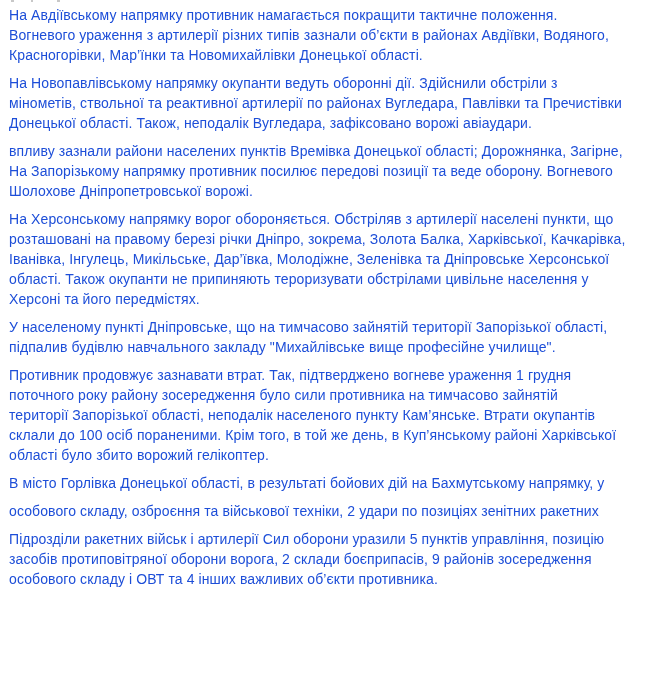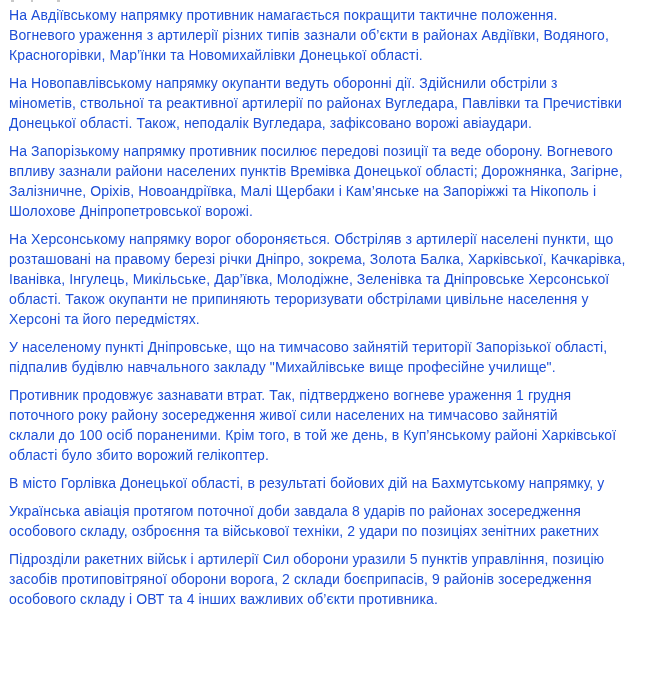--- a/index.html
+++ b/index.html
@@ -50,47 +50,46 @@
       <div class="line">На Авдіївському напрямку противник намагається покращити тактичне положення.</div>
       <div class="line">Вогневого ураження з артилерії різних типів зазнали об’єкти в районах Авдіївки, Водяного,</div>
       <div class="line">Красногорівки, Мар’їнки та Новомихайлівки Донецької області.</div>
     </div>
     <div class="para">
       <div class="line">На Новопавлівському напрямку окупанти ведуть оборонні дії. Здійснили обстріли з</div>
       <div class="line">мінометів, ствольної та реактивної артилерії по районах Вугледара, Павлівки та Пречистівки</div>
       <div class="line">Донецької області. Також, неподалік Вугледара, зафіксовано ворожі авіаудари.</div>
     </div>
     <div class="para">
+      <div class="line">впливу зазнали райони населених пунктів Времівка Донецької області; Дорожнянка, Загірне,</div>
       <div class="line">На Запорізькому напрямку противник посилює передові позиції та веде оборону. Вогневого</div>
-      <div class="line">впливу зазнали райони населених пунктів Времівка Донецької області; Дорожнянка, Загірне,</div>
-      <div class="line">Залізничне, Оріхів, Новоандріївка, Малі Щербаки і Кам’янське на Запоріжжі та Нікополь і</div>
       <div class="line">Шолохове Дніпропетровської ворожі.</div>
     </div>
     <div class="para">
       <div class="line">На Херсонському напрямку ворог обороняється. Обстріляв з артилерії населені пункти, що</div>
       <div class="line">розташовані на правому березі річки Дніпро, зокрема, Золота Балка, Харківської, Качкарівка,</div>
       <div class="line">Іванівка, Інгулець, Микільське, Дар’ївка, Молодіжне, Зеленівка та Дніпровське Херсонської</div>
       <div class="line">області. Також окупанти не припиняють тероризувати обстрілами цивільне населення у</div>
       <div class="line">Херсоні та його передмістях.</div>
     </div>
     <div class="para">
       <div class="line">У населеному пункті Дніпровське, що на тимчасово зайнятій території Запорізької області,</div>
       <div class="line">підпалив будівлю навчального закладу "Михайлівське вище професійне училище".</div>
     </div>
     <div class="para">
       <div class="line">Противник продовжує зазнавати втрат. Так, підтверджено вогневе ураження 1 грудня</div>
-      <div class="line">поточного року району зосередження живої сили населених на тимчасово зайнятій</div>
+      <div class="line">поточного року району зосередження було сили противника на тимчасово зайнятій</div>
+      <div class="line">території Запорізької області, неподалік населеного пункту Кам’янське. Втрати окупантів</div>
       <div class="line">склали до 100 осіб пораненими. Крім того, в той же день, в Куп’янському районі Харківської</div>
       <div class="line">області було збито ворожий гелікоптер.</div>
     </div>
     <div class="para">
       <div class="line">В місто Горлівка Донецької області, в результаті бойових дій на Бахмутському напрямку, у</div>
     </div>
     <div class="para">
-      <div class="line">Українська авіація протягом поточної доби завдала 8 ударів по районах зосередження</div>
       <div class="line">особового складу, озброєння та військової техніки, 2 удари по позиціях зенітних ракетних</div>
     </div>
     <div class="para">
       <div class="line">Підрозділи ракетних військ і артилерії Сил оборони уразили 5 пунктів управління, позицію</div>
       <div class="line">засобів протиповітряної оборони ворога, 2 склади боєприпасів, 9 районів зосередження</div>
       <div class="line">особового складу і ОВТ та 4 інших важливих об’єкти противника.</div>
     </div>
   </div>
 
 </body></html>

